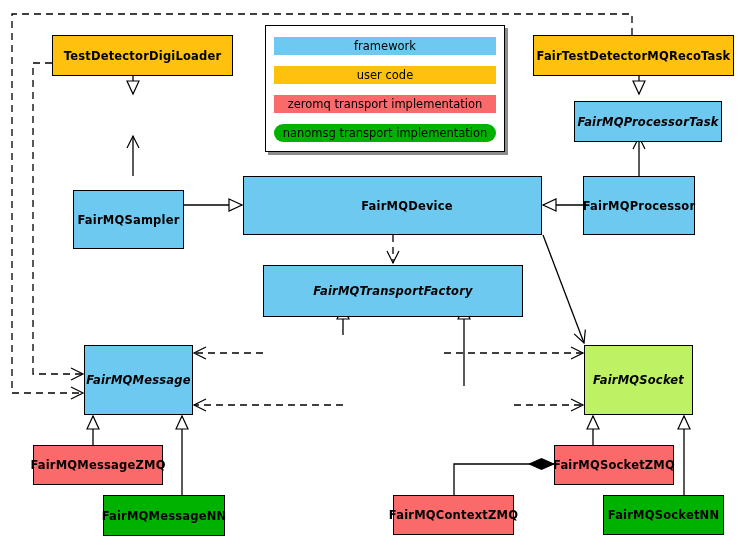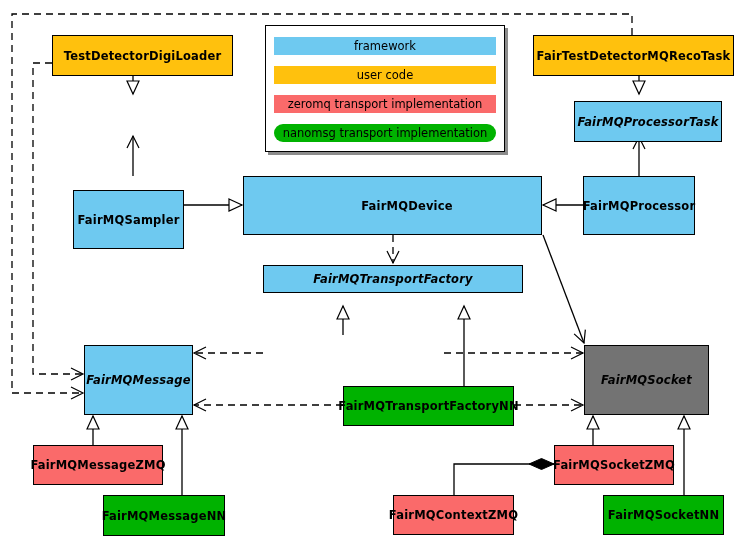--- a/index.html
+++ b/index.html
@@ -92,23 +92,22 @@
     <div class="legend-item" style="background-color: rgb(250, 106, 106); margin-top: 8px;">zeromq transport implementation</div>
     <div class="legend-item" style="background-color: rgb(0, 178, 0); border-radius: 9px;">nanomsg transport implementation</div>
   </div>
 
   <div class="node" style="left: 52px; top: 35px; width: 181px; height: 41px; background-color: rgb(255, 193, 13);">TestDetectorDigiLoader</div>
   <div class="node" style="left: 73px; top: 176px; width: 111px; height: 59px; background-color: rgb(110, 201, 240); margin-top: 14px;">FairMQSampler</div>
   <div class="node" style="left: 533px; top: 35px; width: 201px; height: 41px; background-color: rgb(255, 193, 13);">FairTestDetectorMQRecoTask</div>
   <div class="node abstract" style="left: 574px; top: 101px; width: 148px; height: 41px; background-color: rgb(110, 201, 240); text-align: right;">FairMQProcessorTask</div>
   <div class="node" style="left: 583px; top: 176px; width: 112px; height: 59px; background-color: rgb(110, 201, 240);">FairMQProcessor</div>
   <div class="node" style="left: 243px; top: 176px; width: 299px; height: 59px; background-color: rgb(110, 201, 240); padding-left: 29px;">FairMQDevice</div>
-  <div class="node abstract" style="left: 263px; top: 265px; width: 260px; height: 28px; background-color: rgb(110, 201, 240);">FairMQTransportFactory</div>
-  <div class="node" style="left: 343px; top: 386px; width: 171px; height: 40px; background-color: rgb(0, 178, 0);">FairMQTransportFactoryNN</div>
+  <div class="node abstract" style="left: 263px; top: 265px; width: 260px; height: 52px; background-color: rgb(110, 201, 240);">FairMQTransportFactory</div>
   <div class="node abstract" style="left: 84px; top: 345px; width: 109px; height: 70px; background-color: rgb(110, 201, 240);">FairMQMessage</div>
-  <div class="node abstract" style="left: 584px; top: 345px; width: 125px; height: 70px; background-color: #737373;">FairMQSocket</div>
+  <div class="node abstract" style="left: 584px; top: 345px; width: 109px; height: 70px; background-color: #bef264;">FairMQSocket</div>
   <div class="node" style="left: 33px; top: 445px; width: 130px; height: 40px; background-color: rgb(250, 106, 106);">FairMQMessageZMQ</div>
   <div class="node" style="left: 103px; top: 495px; width: 122px; height: 41px; background-color: rgb(0, 178, 0);">FairMQMessageNN</div>
   <div class="node" style="left: 554px; top: 445px; width: 120px; height: 40px; background-color: rgb(250, 106, 106);">FairMQSocketZMQ</div>
   <div class="node" style="left: 603px; top: 495px; width: 121px; height: 40px; background-color: rgb(0, 178, 0);">FairMQSocketNN</div>
   <div class="node" style="left: 393px; top: 495px; width: 121px; height: 40px; background-color: rgb(250, 106, 106);">FairMQContextZMQ</div>
 
 </div>
 
 </body></html>

